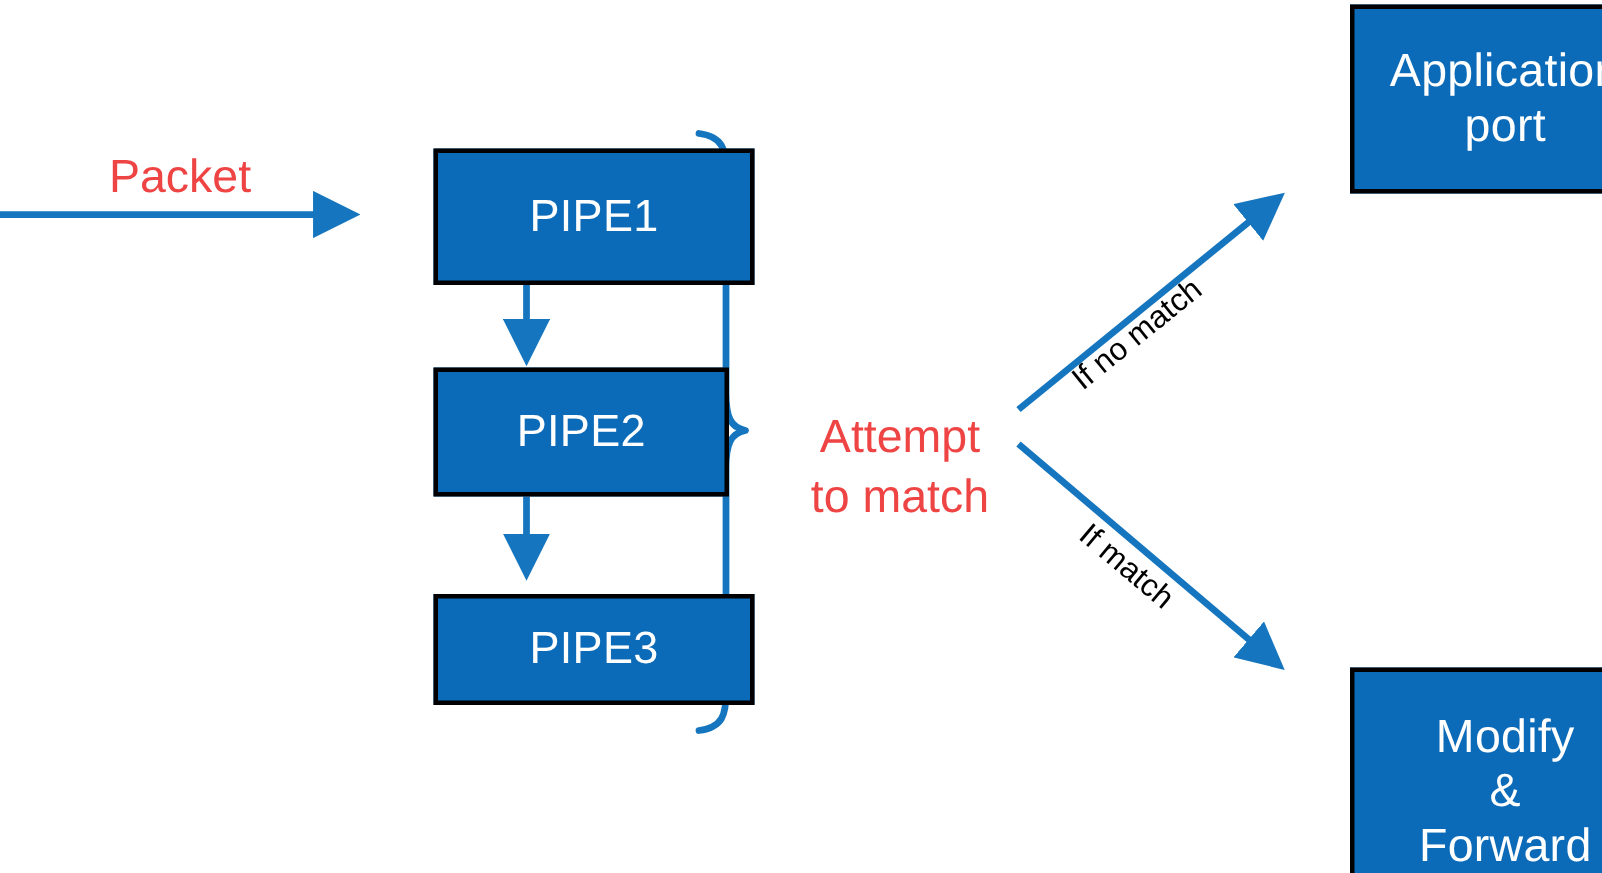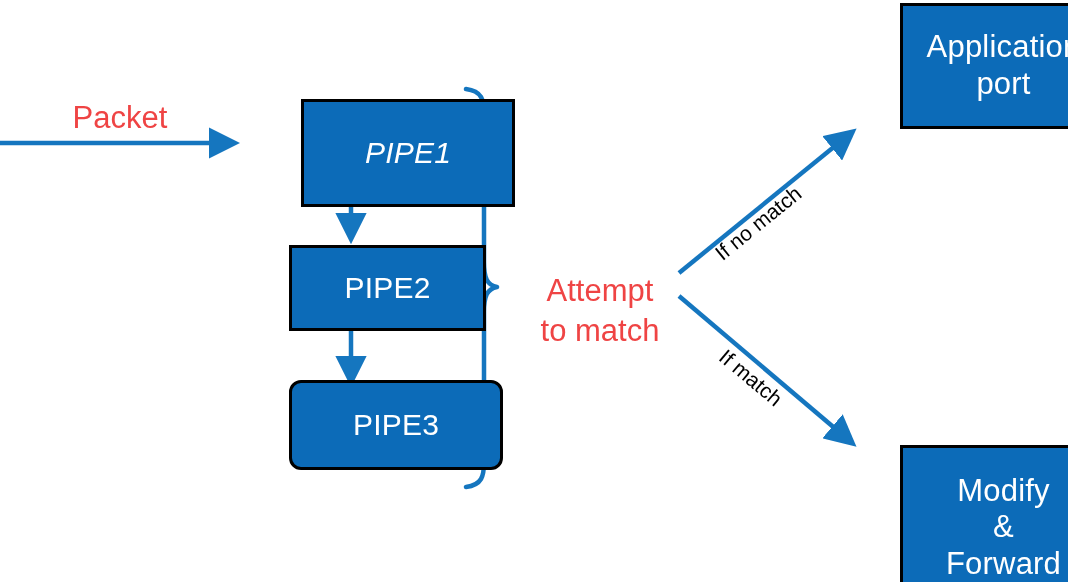--- a/index.html
+++ b/index.html
@@ -53,23 +53,23 @@
   }
   .edge-label {
     position: absolute;
     color: #000000;
     font-size: 21px;
     font-family: "Liberation Sans", sans-serif;
     white-space: nowrap;
     transform-origin: 0 50%;
   }
   
-  #node-pipe1 { left: 256px; top: 99px;  width: 214px; height: 108px; font-style: italic; }
+  #node-pipe1 { left: 244px; top: 99px;  width: 214px; height: 91px; }
   #node-pipe2 { left: 244px; top: 245px; width: 197px; height: 86px; }
-  #node-pipe3 { left: 244px; top: 380px; width: 214px; height: 90px; border-radius: 12px; }
+  #node-pipe3 { left: 244px; top: 396px; width: 214px; height: 74px; }
   #node-app-port { left: 855px; top: 3px;   width: 207px; height: 126px; font-size: 31px; }
   #node-modify-forward { left: 855px; top: 445px; width: 207px; height: 165px; font-size: 31px; }
 
   #label-packet { left: 40px; top: 98px; width: 160px; }
   #label-attempt { left: 510px; top: 243px; width: 180px; margin-top: 28px; }
 
   #label-if-no-match { left: 718px; top: 244px; transform: rotate(-39deg); }
   #label-if-match    { left: 722px; top: 342px; transform: rotate(40deg); }
 </style>
 </head>

